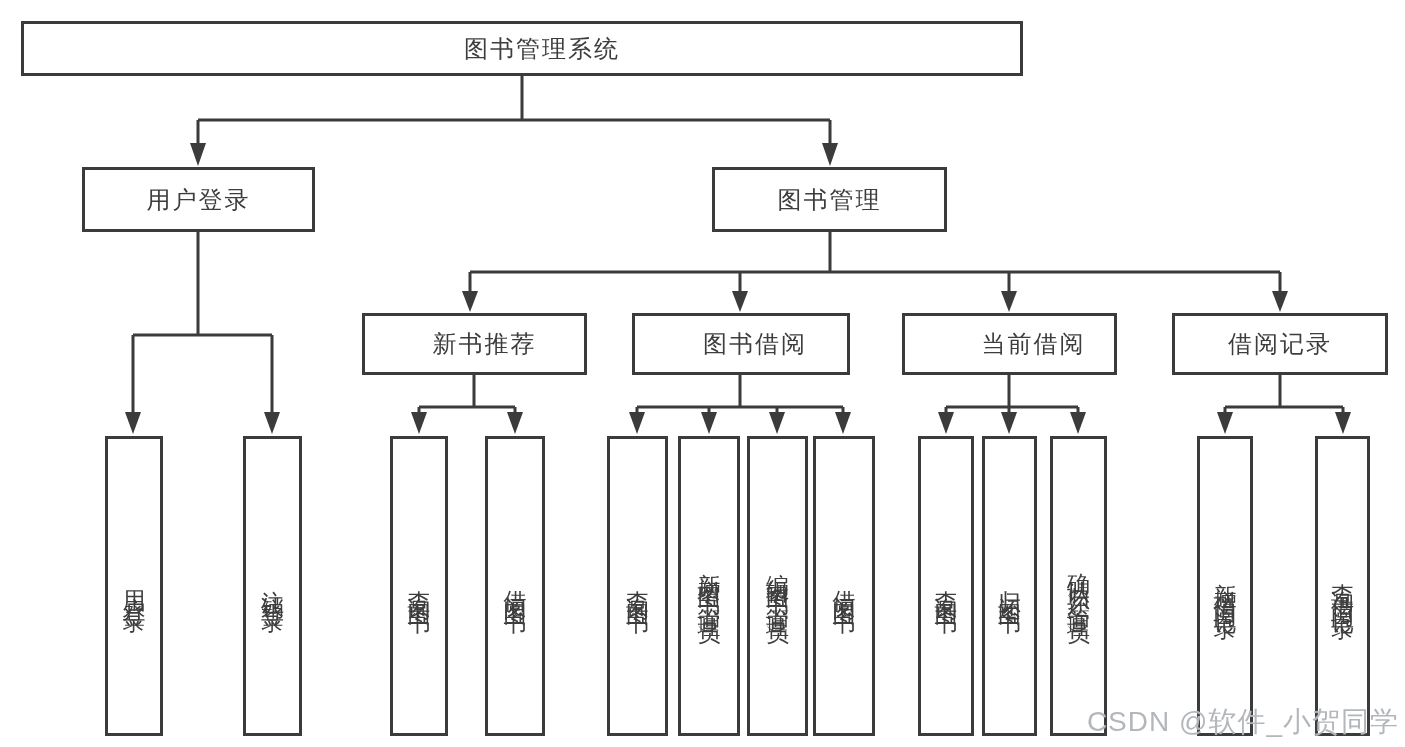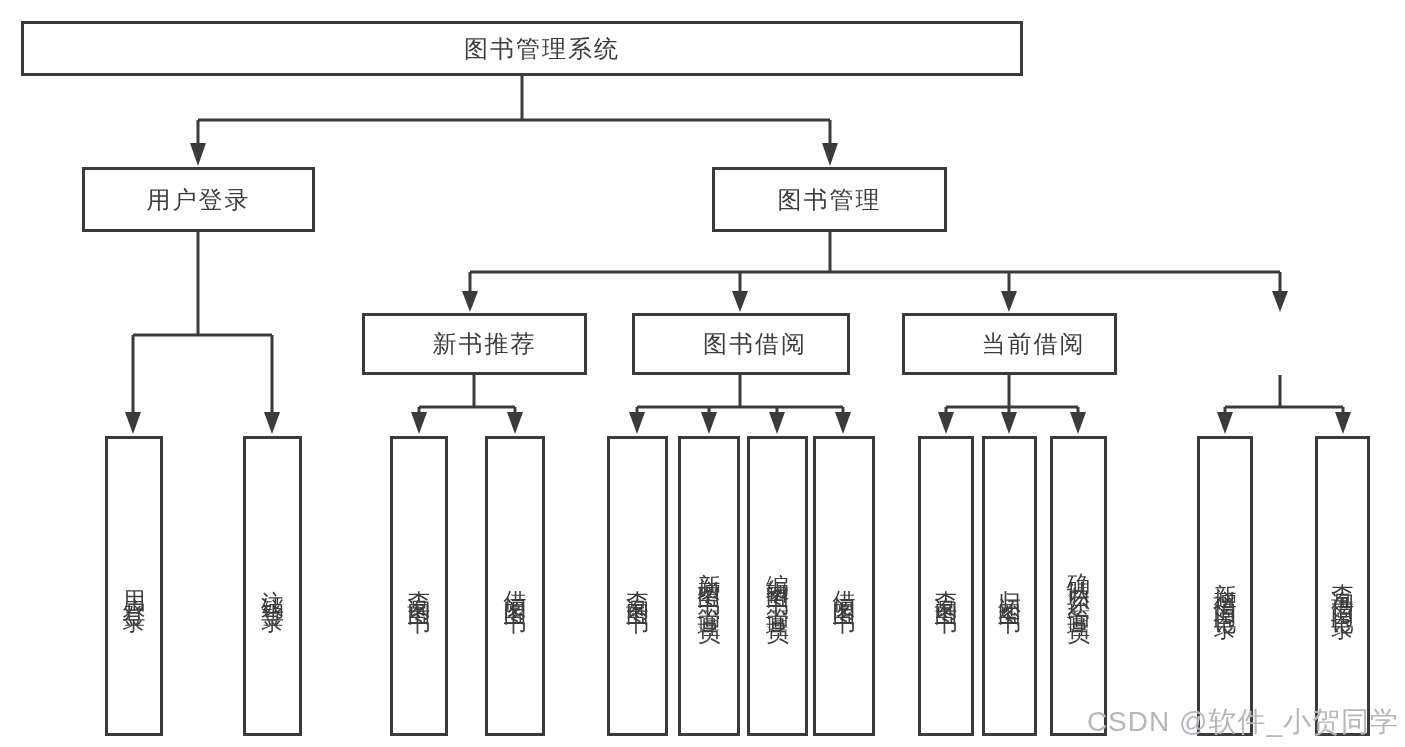--- a/index.html
+++ b/index.html
@@ -109,20 +109,21 @@
   </svg>
 
   <div class="node h" style="left:21px; top:21px; width:1002px; height:55px;padding-left:40px;">图书管理系统</div>
 
   <div class="node h" style="left:82px; top:167px; width:233px; height:65px;">用户登录</div>
   <div class="node h" style="left:712px; top:167px; width:235px; height:65px;">图书管理</div>
 
   <div class="node h" style="left:362px; top:313px; width:225px; height:62px;padding-left:20px;">新书推荐</div>
   <div class="node h" style="left:632px; top:313px; width:218px; height:62px;padding-left:28px;">图书借阅</div>
   <div class="node h" style="left:902px; top:313px; width:215px; height:62px;padding-left:48px;">当前借阅</div>
+  <div class="node h" style="left:1172px; top:313px; width:216px; height:62px;">借阅记录</div>
 
   <div class="node v" style="left:105px; top:436px; width:58px; height:300px;">用户登录</div>
   <div class="node v" style="left:243px; top:436px; width:59px; height:300px;">注销登录</div>
 
   <div class="node v" style="left:390px; top:436px; width:58px; height:300px;">查询图书</div>
   <div class="node v" style="left:485px; top:436px; width:60px; height:300px;">借阅图书</div>
 
   <div class="node v" style="left:607px; top:436px; width:61px; height:300px;">查询图书</div>
   <div class="node v" style="left:678px; top:436px; width:62px; height:300px;">新增图书（管理员）</div>
   <div class="node v" style="left:747px; top:436px; width:61px; height:300px;">编辑图书（管理员）</div>

